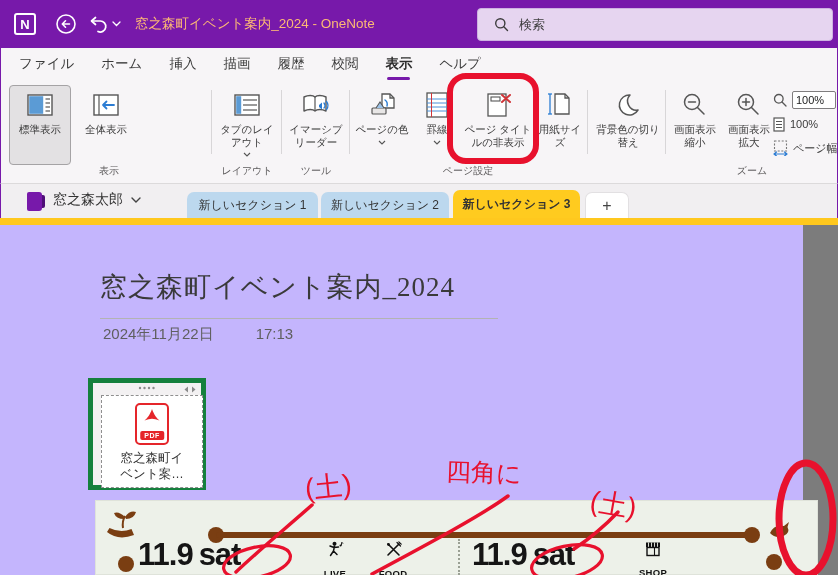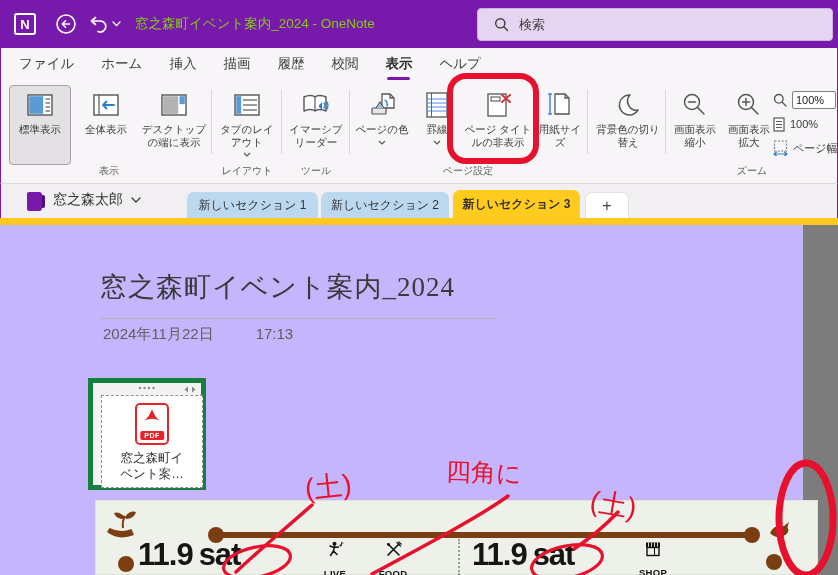--- a/index.html
+++ b/index.html
@@ -5,21 +5,21 @@
   * { margin:0; padding:0; box-sizing:border-box; }
   html,body { width:838px; height:575px; overflow:hidden; }
   body { font-family:"Liberation Sans","DejaVu Sans",sans-serif; background:#fff; position:relative; }
   .app { position:absolute; inset:0; width:838px; height:575px; }
 
   
   .titlebar { position:absolute; left:0; top:0; width:838px; height:48px; background:#7719aa; display:flex; align-items:center; }
   .tb-appicon { position:absolute; left:14px; top:13px; width:22px; height:22px; border:2px solid #fff; border-radius:3px;
     color:#fff; font-weight:bold; font-size:13px; display:flex; align-items:center; justify-content:center; }
   .tb-btn { position:absolute; top:12px; width:24px; height:24px; display:flex; align-items:center; justify-content:center; }
-  .tb-title { position:absolute; left:135px; top:0; height:48px; display:flex; align-items:center; color:#84cc16; font-size:13.5px; white-space:nowrap; }
+  .tb-title { position:absolute; left:135px; top:0; height:48px; display:flex; align-items:center; color:#fdba74; font-size:13.5px; white-space:nowrap; }
   .searchbox { position:absolute; left:477px; top:8px; width:356px; height:33px; background:#e6d5f0; border:1px solid #cdb2e0;
     border-radius:4px; display:flex; align-items:center; padding-left:16px; gap:10px; }
   .searchbox input { border:none; outline:none; background:transparent; font-size:13px; color:#333; width:250px; font-family:inherit; }
   .searchbox input::placeholder { color:#3c3c3c; opacity:1; }
 
   
   .menubar { position:absolute; left:0; top:48px; width:838px; height:32px; background:#f7f5f7;
     border-left:1px solid #7719aa; border-right:1px solid #7719aa;
     display:flex; align-items:center; gap:27px; padding-left:18px; font-size:13.5px; color:#3b3b3b; }
   .menubar .mitem { position:relative; cursor:default; white-space:nowrap; }
@@ -150,30 +150,20 @@
       <span class="ricon">
         <svg width="26" height="22" viewBox="0 0 26 22">
             <rect x="1" y="1" width="24" height="20" fill="#fff" stroke="#565656" stroke-width="1.4"></rect>
             <line x1="6" y1="1" x2="6" y2="21" stroke="#565656" stroke-width="1.2"></line>
             <path d="M21 11 H10 M13.5 7.5 L10 11 L13.5 14.5" fill="none" stroke="#2b7cd3" stroke-width="1.8" stroke-linecap="round" stroke-linejoin="round"></path>
           </svg>
       </span>
       <span class="rlabel">全体表示</span>
     </div>
 
-    <div class="rbtn" style="left:138px;width:70px">
-      <span class="ricon">
-        <svg width="26" height="22" viewBox="0 0 26 22">
-            <rect x="1" y="1" width="24" height="20" fill="#fff" stroke="#565656" stroke-width="1.4"></rect>
-            <rect x="2.2" y="2.2" width="15" height="17.6" fill="#b3b1b1"></rect>
-            <rect x="18.5" y="2.2" width="5.3" height="8" fill="#5b9bd5"></rect>
-          </svg>
-      </span>
-      <span class="rlabel">デスクトップの端に表示</span>
-    </div>
 
     <div class="rsep" style="left:210px"></div>
 
     <div class="rbtn" style="left:214px;width:64px">
       <span class="ricon">
         <svg width="26" height="22" viewBox="0 0 26 22">
             <rect x="1" y="1" width="24" height="20" fill="#fff" stroke="#565656" stroke-width="1.4"></rect>
             <rect x="2.2" y="2.2" width="5" height="17.6" fill="#5b9bd5"></rect>
             <line x1="9" y1="6" x2="23" y2="6" stroke="#565656" stroke-width="1.2"></line>
             <line x1="9" y1="11" x2="23" y2="11" stroke="#565656" stroke-width="1.2"></line>

